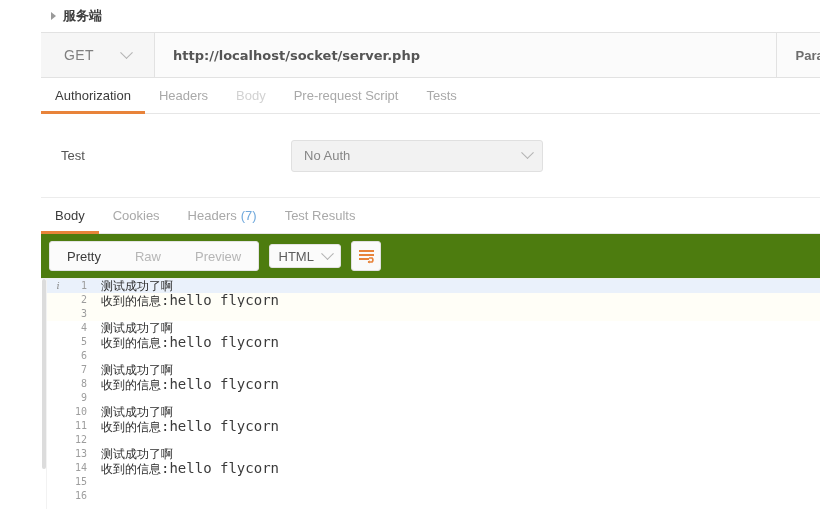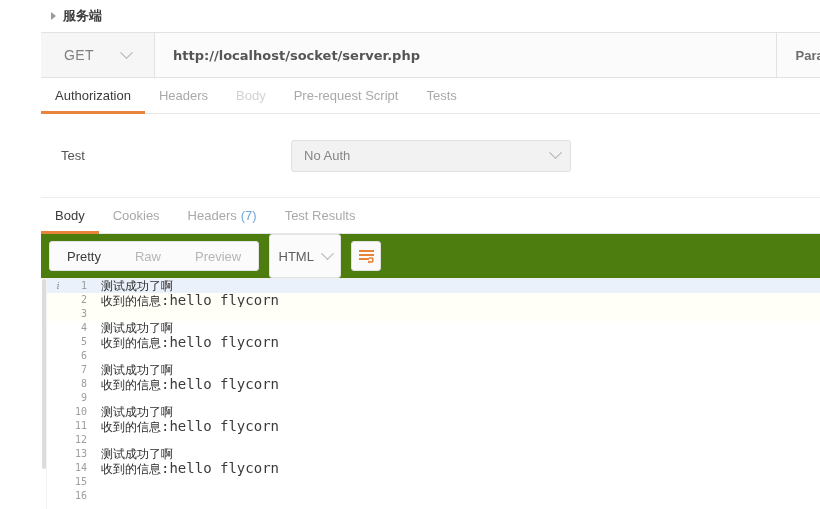--- a/index.html
+++ b/index.html
@@ -103,21 +103,21 @@
     display: flex; align-items: center;
     background: #ffffff;
     border-bottom: 1px solid #ececec;
   }
   .auth-label {
     width: 250px; flex: 0 0 250px;
     padding-left: 20px;
     font-size: 13px; color: #555555;
   }
   .auth-select {
-    width: 280px; height: 32px;
+    width: 252px; height: 32px;
     background: #f2f2f2;
     border: 1px solid #e0e0e0;
     border-radius: 3px;
     display: flex; align-items: center;
     padding: 0 10px 0 12px;
     cursor: pointer;
   }
   .auth-select-value { flex: 1 1 auto; font-size: 13px; color: #868686; }
 
   
@@ -164,21 +164,21 @@
     overflow: hidden;
   }
   .seg {
     display: flex; align-items: center;
     padding: 0 17px;
     font-size: 13px; color: #b6b6b6;
     cursor: pointer;
   }
   .seg.active { color: #3b3b3b; }
   .lang-select {
-    height: 44px; width: 72px;
+    height: 24px; width: 72px;
     border: 1px solid #e3e3e3; border-radius: 3px;
     background: #fbfbfb;
     display: flex; align-items: center; justify-content: center;
     gap: 9px; cursor: pointer;
   }
   .lang-label { font-size: 13px; color: #5d5d5d; }
   .wrap-btn {
     height: 30px; width: 30px;
     border: 1px solid #e0e0e0; border-radius: 3px;
     background: #fafafa;

